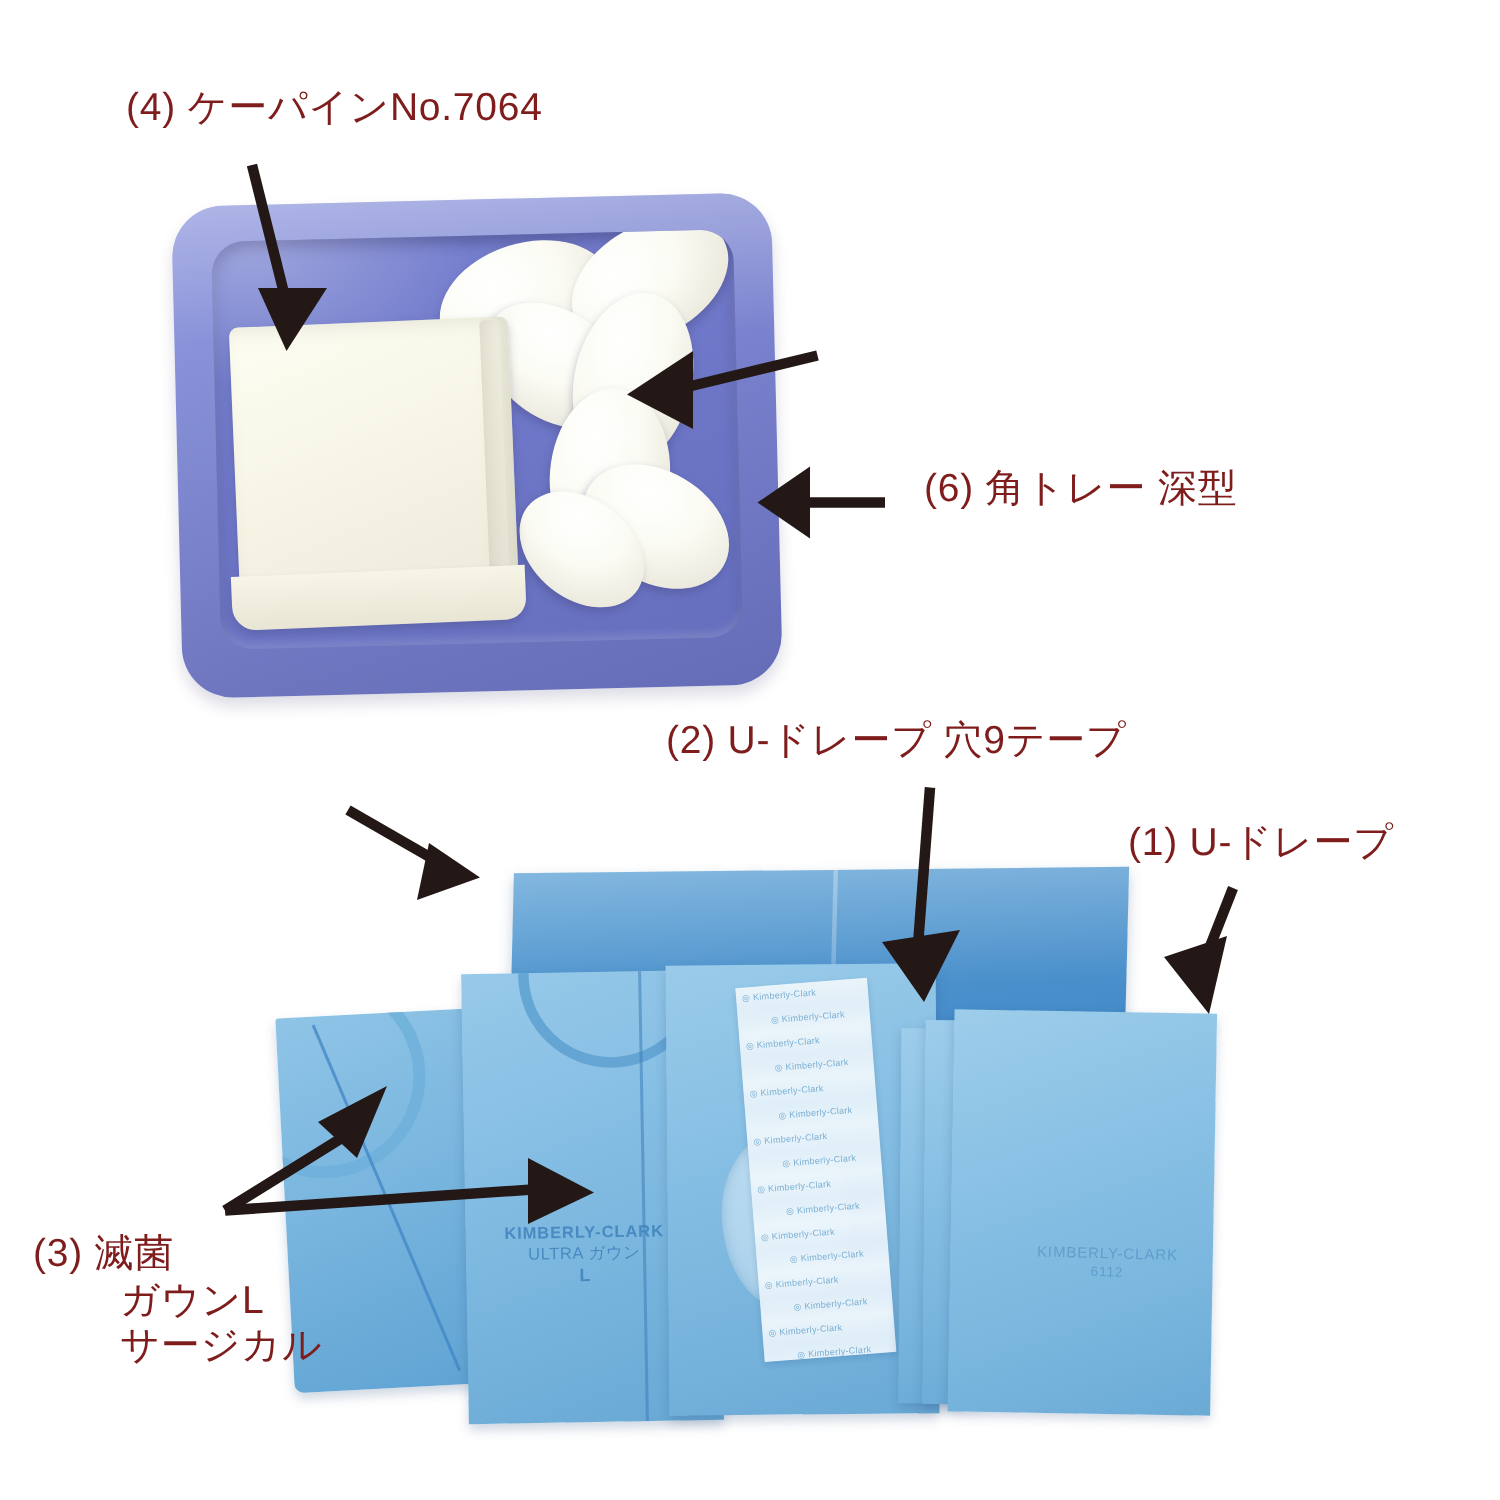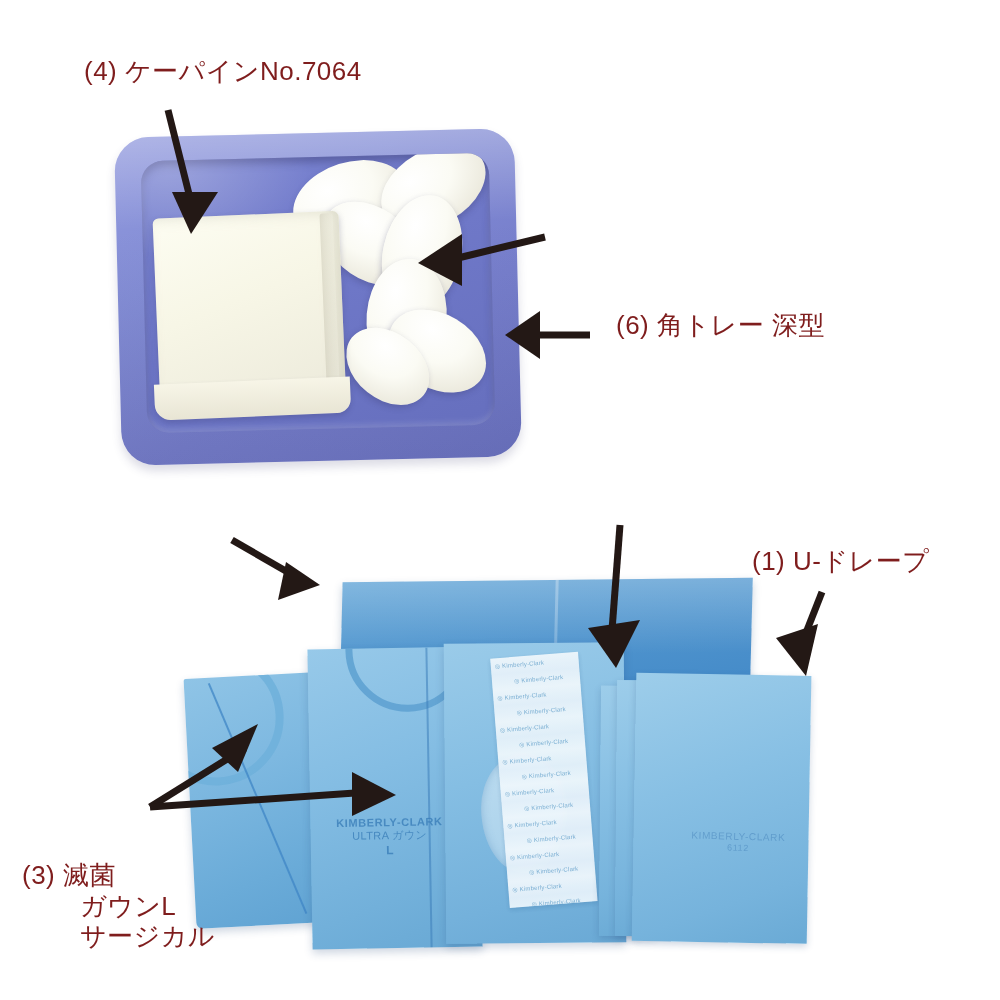--- a/index.html
+++ b/index.html
@@ -366,21 +366,22 @@
 
       <line x1="150" y1="807" x2="245" y2="748"></line>
       <polygon points="212,748 258,724 238,772" stroke="none"></polygon>
       <line x1="150" y1="807" x2="355" y2="793"></line>
       <polygon points="352,772 352,816 396,795" stroke="none"></polygon>
     </g>
   </svg>
 
   <div class="callout" style="left:84px;  top:56px;">(4) ケーパインNo.7064</div>
   <div class="callout" style="left:572px; top:310px;margin-left:44px;">(6) 角トレー 深型</div>
+  <div class="callout" style="left:444px; top:478px;">(2) U-ドレープ 穴9テープ</div>
   <div class="callout" style="left:752px; top:546px;">(1) U-ドレープ</div>
 
-  <div class="callout multiline" style="left:22px; top:860px; width:300px;">
+  <div class="callout multiline" style="left:22px; top:820px; width:300px;">
     <div>(3) 滅菌</div>
     <div style="padding-left:58px;">ガウンL</div>
     <div style="padding-left:58px;">サージカル</div>
   </div>
 
 </div>
 
 </body></html>

